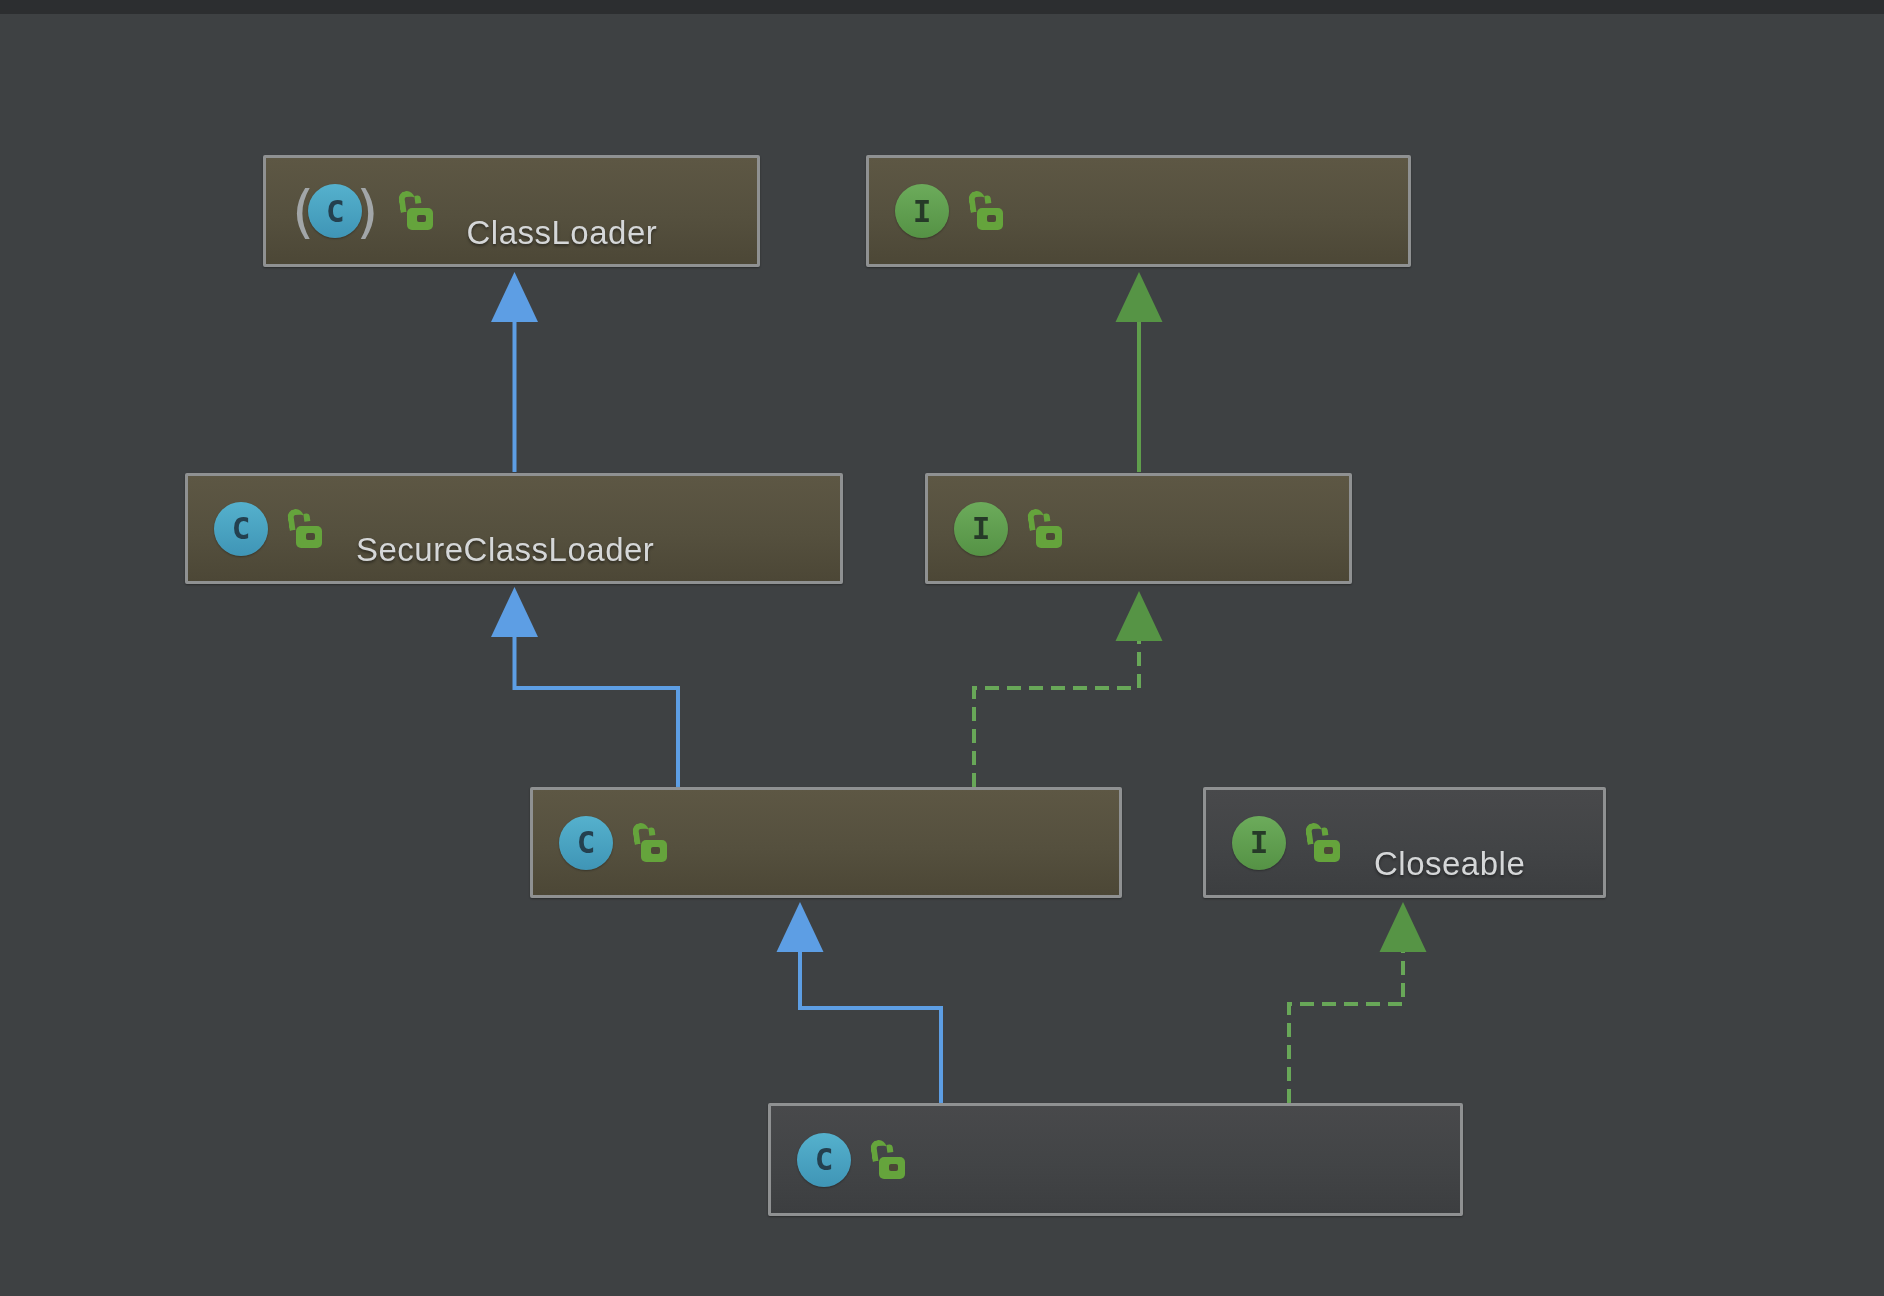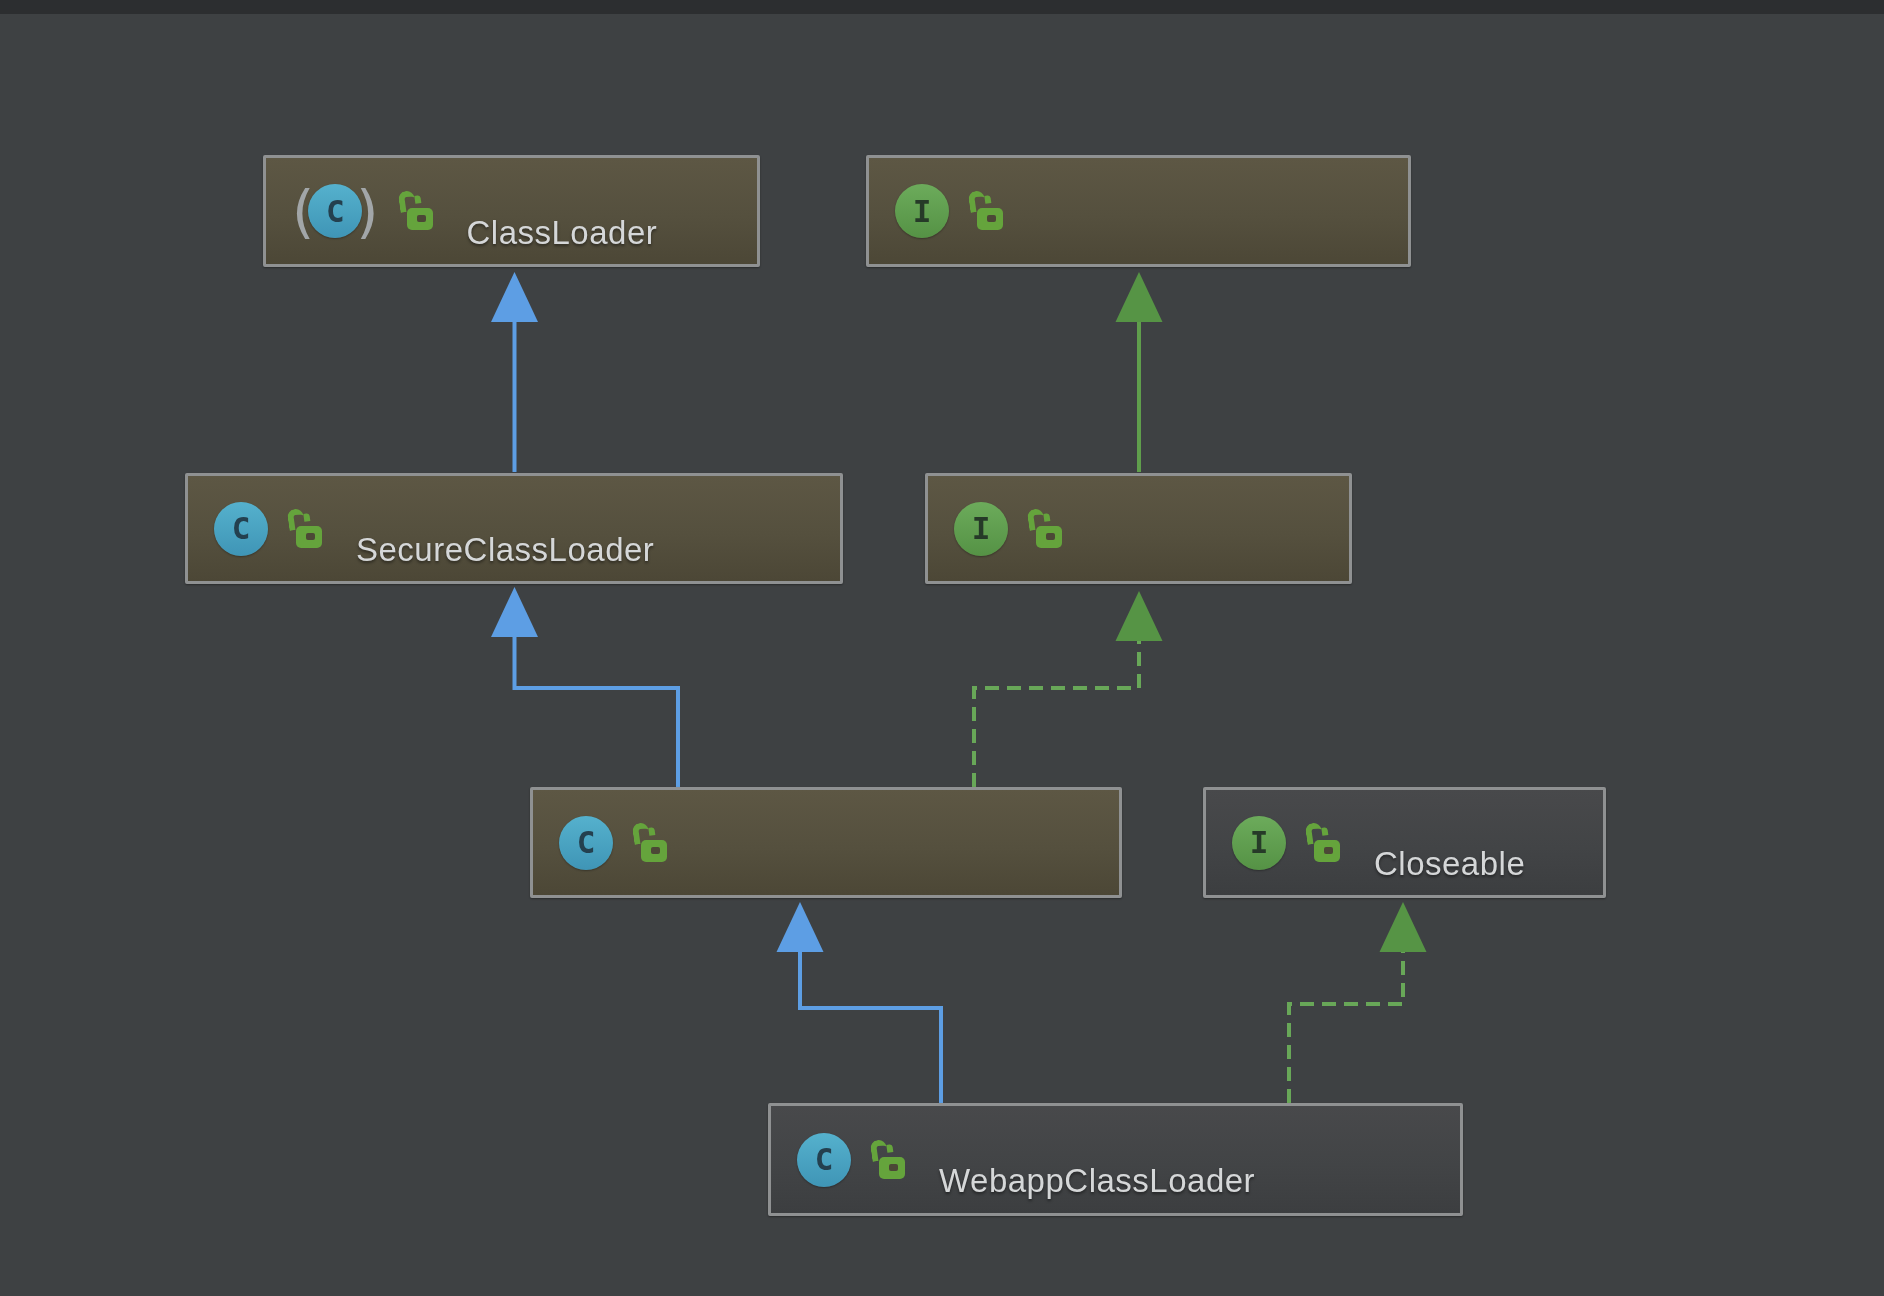--- a/index.html
+++ b/index.html
@@ -163,15 +163,14 @@
     <span class="node-label">Closeable</span>
   </div>
 
   <div class="node gray n-webappclassloader">
     <span class="type-circle class">C</span>
     <span class="lock">
       <span class="shackle"></span>
         <span class="body"></span>
         <span class="slot"></span>
     </span>
-    <span class="node-label">WebappClassLoader</span>
   </div>
 </div>
 
 </body></html>

